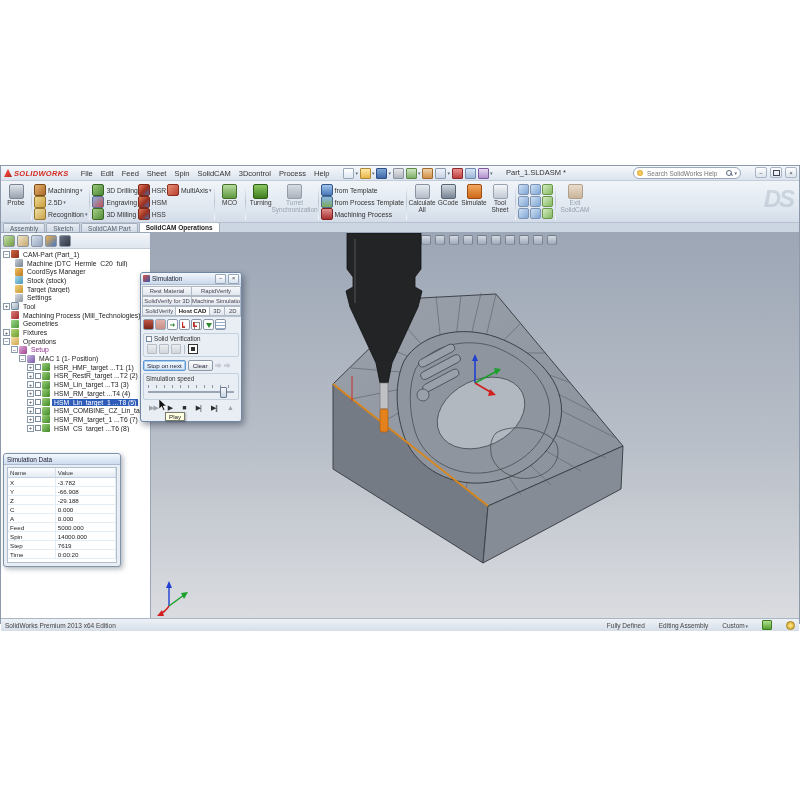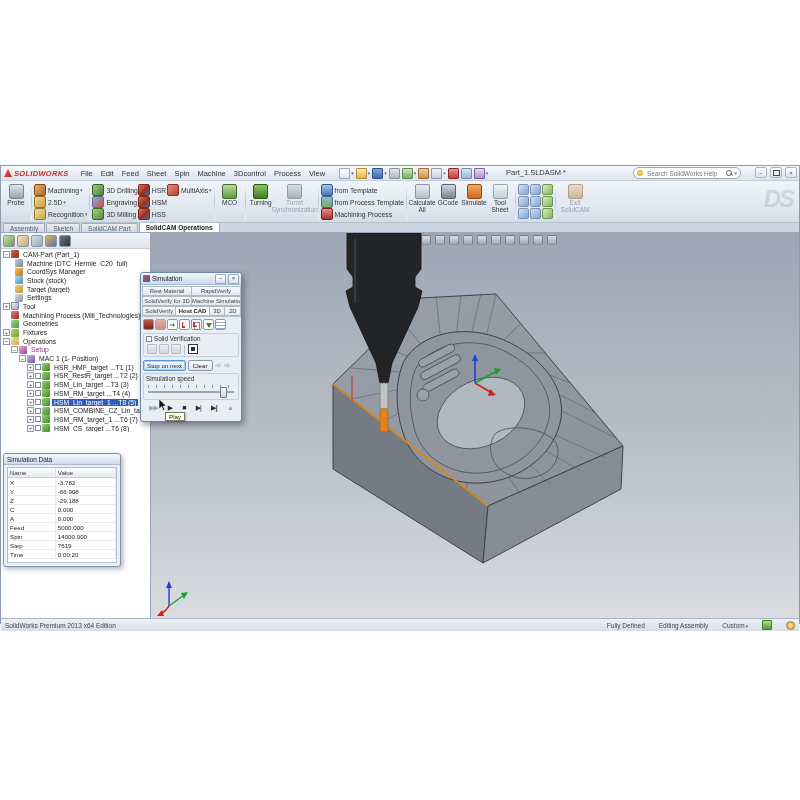--- a/index.html
+++ b/index.html
@@ -212,24 +212,24 @@
     <div class="menubar">
       <div class="brand">
         <span class="brand-glyph"></span>
         <span class="brand-text">SOLIDWORKS</span>
       </div>
       <span class="menu-item">File</span>
       <span class="menu-item">Edit</span>
       <span class="menu-item">Feed</span>
       <span class="menu-item">Sheet</span>
       <span class="menu-item">Spin</span>
-      <span class="menu-item">Machine</span>
+      <span class="menu-item">SolidCAM</span>
       <span class="menu-item">3Dcontrol</span>
       <span class="menu-item">Process</span>
-      <span class="menu-item">View</span>
+      <span class="menu-item">Help</span>
       <div class="tb-icons">
         <span class="tbi tbi-new"></span>
         <span class="chev">▾</span>
         <span class="tbi tbi-open"></span>
         <span class="chev">▾</span>
         <span class="tbi tbi-save"></span>
         <span class="chev">▾</span>
         <span class="tbi tbi-print"></span>
         <span class="tbi tbi-undo"></span>
         <span class="chev">▾</span>

